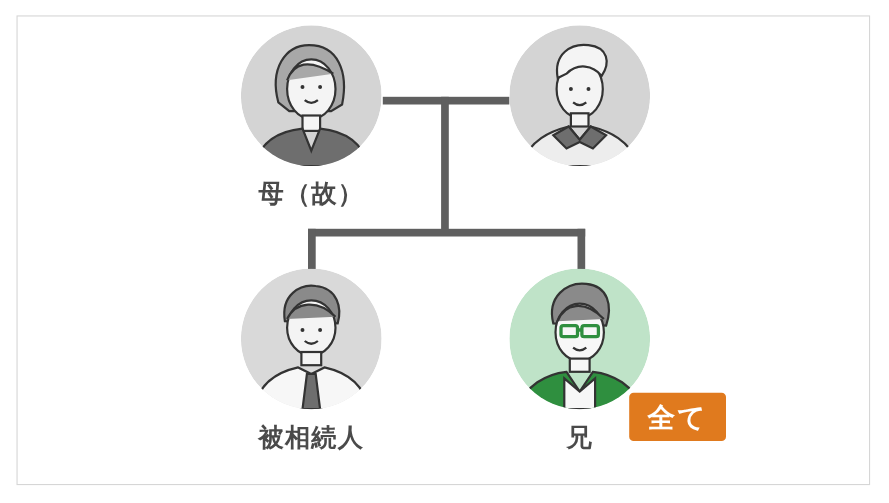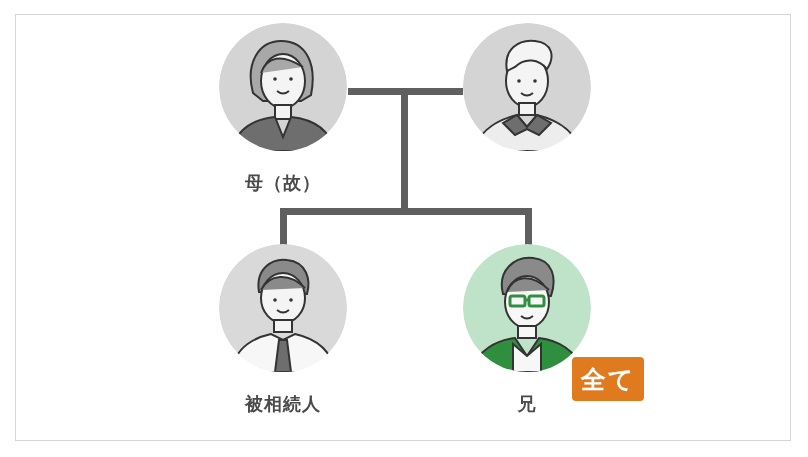--- a/index.html
+++ b/index.html
@@ -2,22 +2,22 @@
 <html><head>
 <meta charset="utf-8">
 <style>
   html,body{margin:0;padding:0;background:#ffffff;}
   body{width:808px;height:457px;position:relative;overflow:hidden;font-family:"DejaVu Sans","Liberation Sans",sans-serif;}
   .frame{position:absolute;left:15px;top:14px;width:776px;height:427px;border:1.5px solid #d6d6d6;box-sizing:border-box;background:#fff;}
   .line{position:absolute;background:#5f5f5f;}
   .person{position:absolute;width:128px;text-align:center;}
   .avatar{width:128px;height:128px;border-radius:50%;overflow:hidden;position:relative;}
   .avatar svg{display:block;}
-  .label{margin-top:20px;font-size:18px;font-weight:bold;color:#4a4a4a;letter-spacing:1px;white-space:nowrap;}
-  .badge{position:absolute;left:572px;top:357px;width:72px;height:44px;border-radius:4px;color:#fff;font-size:25px;font-weight:bold;display:flex;align-items:center;justify-content:center;letter-spacing:2px;}
+  .label{margin-top:10px;font-size:23px;font-weight:bold;color:#4a4a4a;letter-spacing:1px;white-space:nowrap;}
+  .badge{position:absolute;left:572px;top:357px;width:88px;height:44px;border-radius:4px;color:#fff;font-size:25px;font-weight:bold;display:flex;align-items:center;justify-content:center;letter-spacing:2px;}
 </style>
 </head>
 <body>
 
 <div class="frame"></div>
 
 <div class="line" style="left:348px;top:88px;width:115px;height:7px;"></div>
 <div class="line" style="left:401px;top:88px;width:7px;height:125px;"></div>
 <div class="line" style="left:280px;top:208px;width:252px;height:7px;"></div>
 <div class="line" style="left:280px;top:208px;width:7px;height:40px;"></div>

